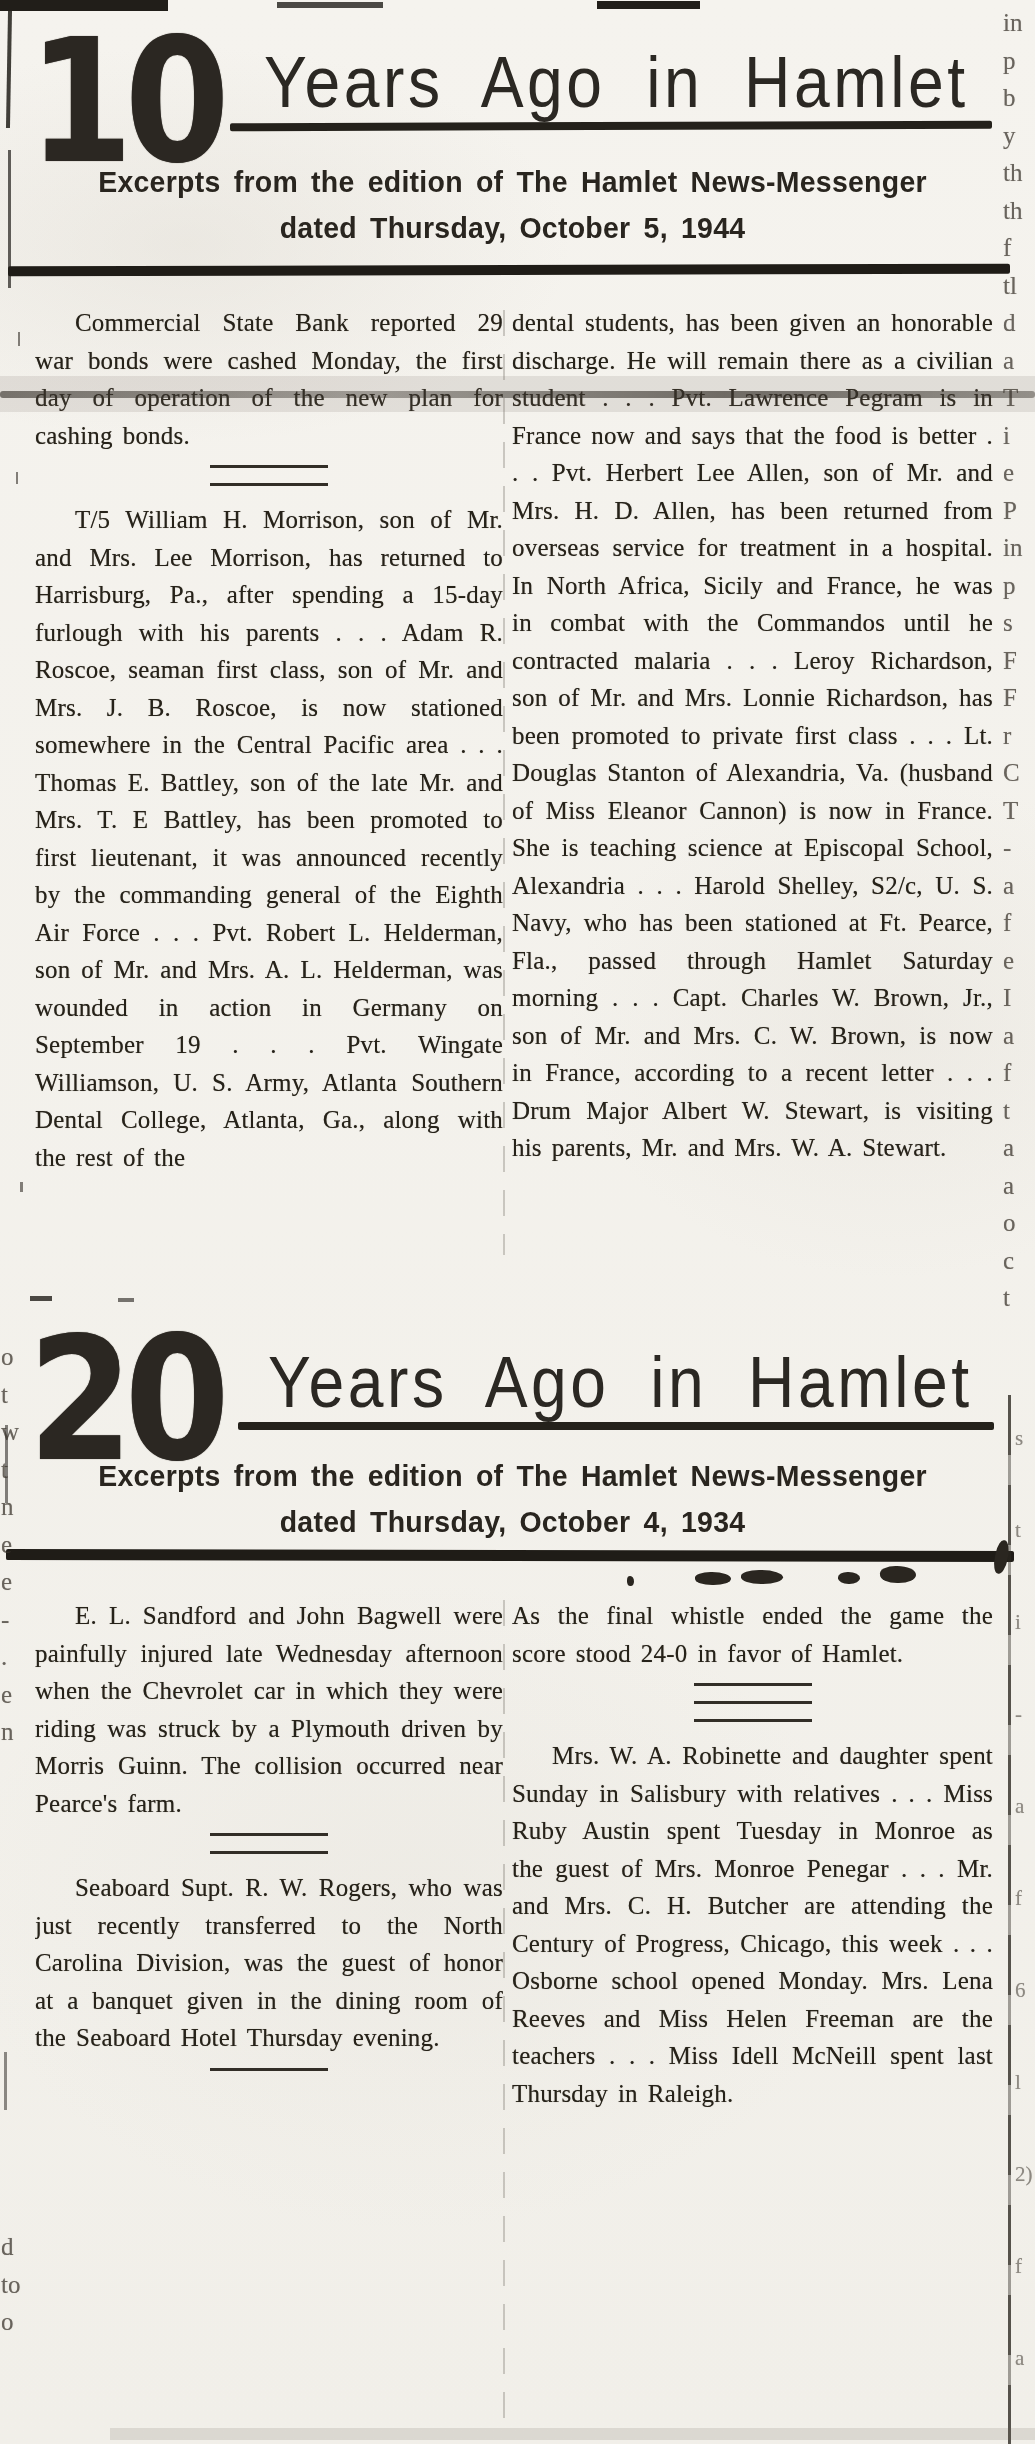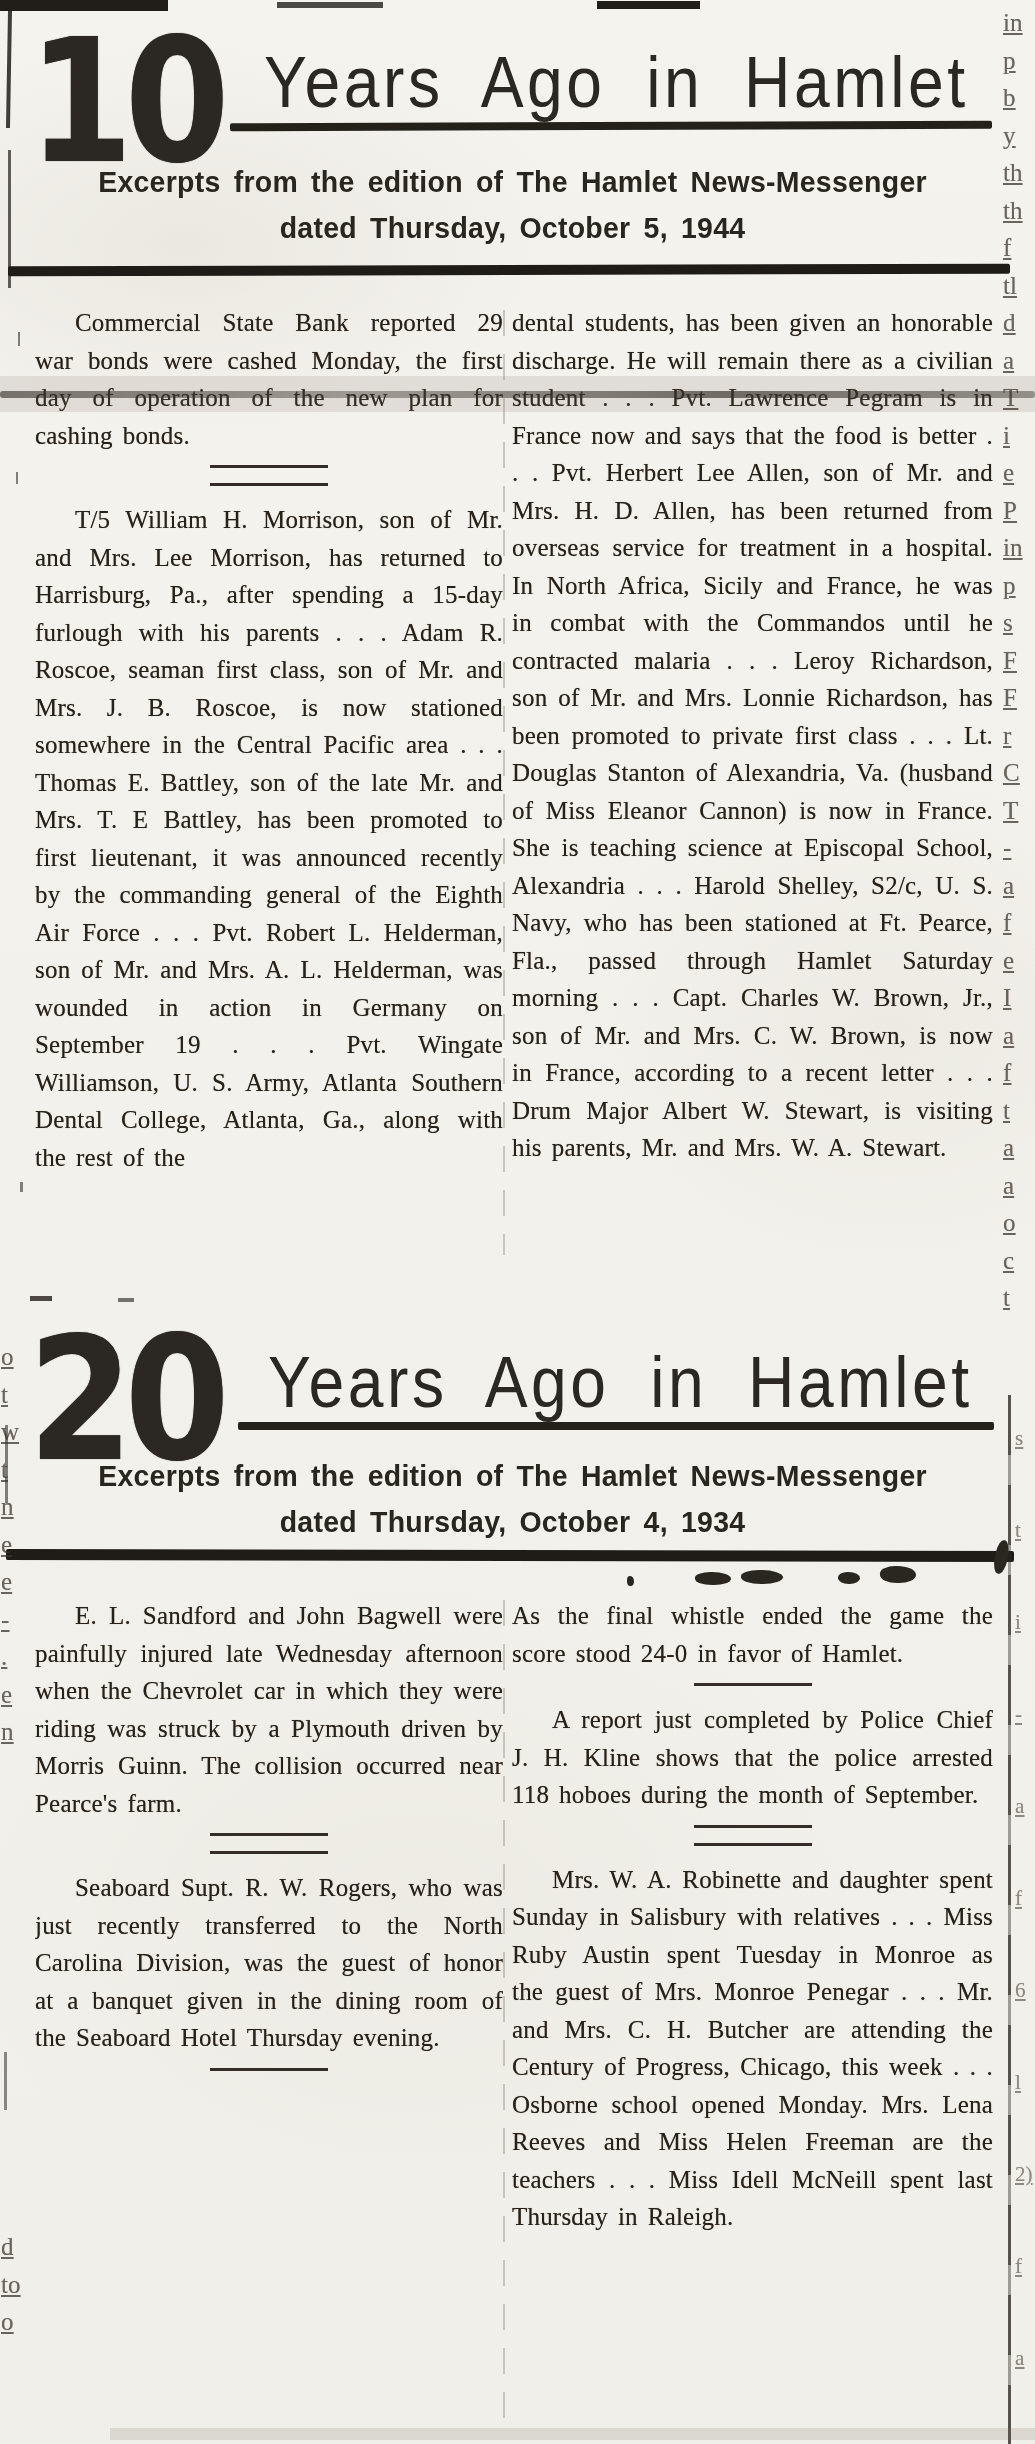--- a/index.html
+++ b/index.html
@@ -44,21 +44,21 @@
     text-shadow:0 0 .7px rgba(45,38,30,.55);
   }
   .col p{margin:0;}
   .col p.indent{text-indent:40px;}
   .sep{width:118px;height:3px;background:#322e27;margin:11px auto 15px;}
   .colrule{position:absolute;width:2px;
     background:repeating-linear-gradient(#55504699 0 26px, transparent 26px 44px);opacity:.45;}
   .vrule{position:absolute;width:3px;
     background:repeating-linear-gradient(#2f2b24 0 60px, #2f2b2488 60px 90px);}
   .fragcol{position:absolute;overflow:hidden;color:#3b352d;
-    font-size:25px;text-shadow:0 0 .7px rgba(45,38,30,.5);text-decoration:underline;}
+    font-size:25px;text-shadow:0 0 .7px rgba(45,38,30,.5);}
   .fragcol span{display:block;height:37.5px;line-height:37.5px;}
   .fragcol.sparse span{height:92px;opacity:.55;font-size:21px;}
   .fragcol.faint span{opacity:.75;}
   .smear{position:absolute;left:0;width:1035px;background:rgba(122,115,103,.16);}
   .smear .streak{position:absolute;left:0;width:1035px;height:7px;top:15px;
     background:linear-gradient(90deg, rgba(52,47,40,.62), rgba(52,47,40,.38) 35%, rgba(52,47,40,.66) 70%, rgba(52,47,40,.45));
     border-radius:3px;}
   .blob{position:absolute;background:#2a2620;border-radius:45% 55% 50% 50%;}
   .tick{position:absolute;background:#36312a;opacity:.6;}
   .band{position:absolute;background:rgba(105,99,88,.16);}
@@ -126,21 +126,20 @@
         <p class="indent">E. L. Sandford and John Bagwell were painfully injured late Wednesday afternoon when the Chevrolet car in which they were riding was struck by a Plymouth driven by Morris Guinn. The collision occurred near Pearce's farm.</p>
         <div class="sep"></div>
         <div class="sep"></div>
         <p class="indent">Seaboard Supt. R. W. Rogers, who was just recently transferred to the North Carolina Division, was the guest of honor at a banquet given in the dining room of the Seaboard Hotel Thursday evening.</p>
         <div class="sep"></div>
       </div>
     <div class="colrule" style="left:503px;top:300px;height:830px;"></div>
     <div class="col" style="left:512px;top:297px;width:481px;height:838px;">
         <p>As the final whistle ended the game the score stood 24-0 in favor of Hamlet.</p>
         <div class="sep"></div>
-        <p class="indent">A report just completed by Police Chief J. H. Kline shows that the police arrested 118 hoboes during the month of September.</p>
         <div class="sep"></div>
         <div class="sep"></div>
         <p class="indent">Mrs. W. A. Robinette and daughter spent Sunday in Salisbury with relatives . . . Miss Ruby Austin spent Tuesday in Monroe as the guest of Mrs. Monroe Penegar . . . Mr. and Mrs. C. H. Butcher are attending the Century of Progress, Chicago, this week . . . Osborne school opened Monday. Mrs. Lena Reeves and Miss Helen Freeman are the teachers . . . Miss Idell McNeill spent last Thursday in Raleigh.</p>
       </div>
 
     <div class="vrule" style="left:1008px;top:95px;height:1049px;opacity:.8;"></div>
 
     <div class="band" style="left:110px;top:1128px;width:925px;height:12px;"></div>
   </div>
 

